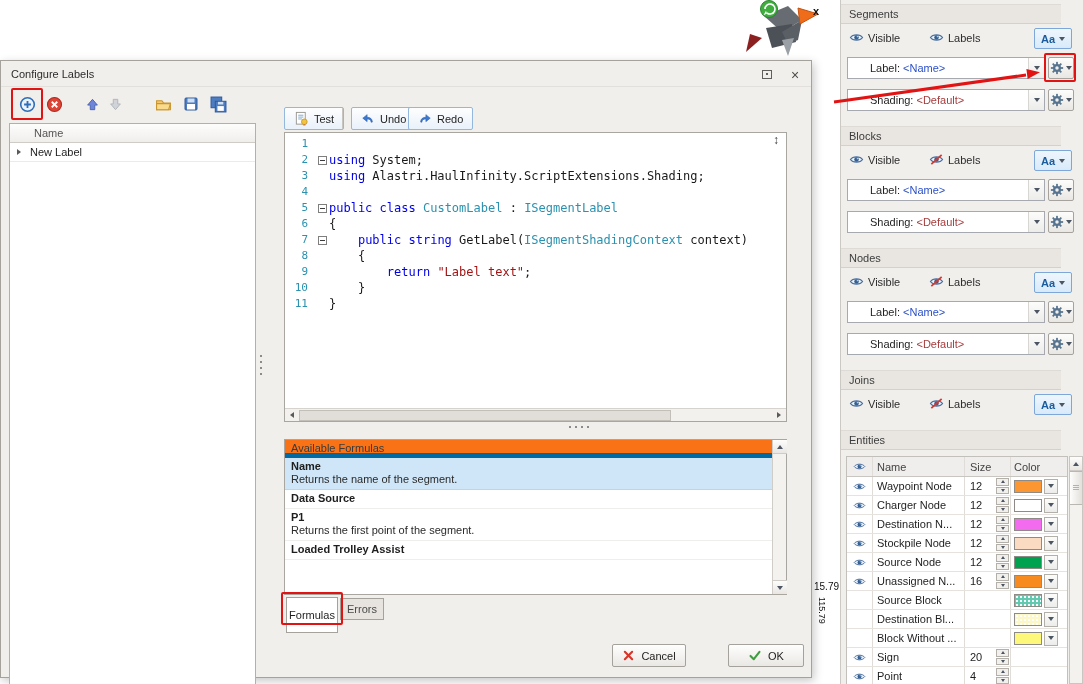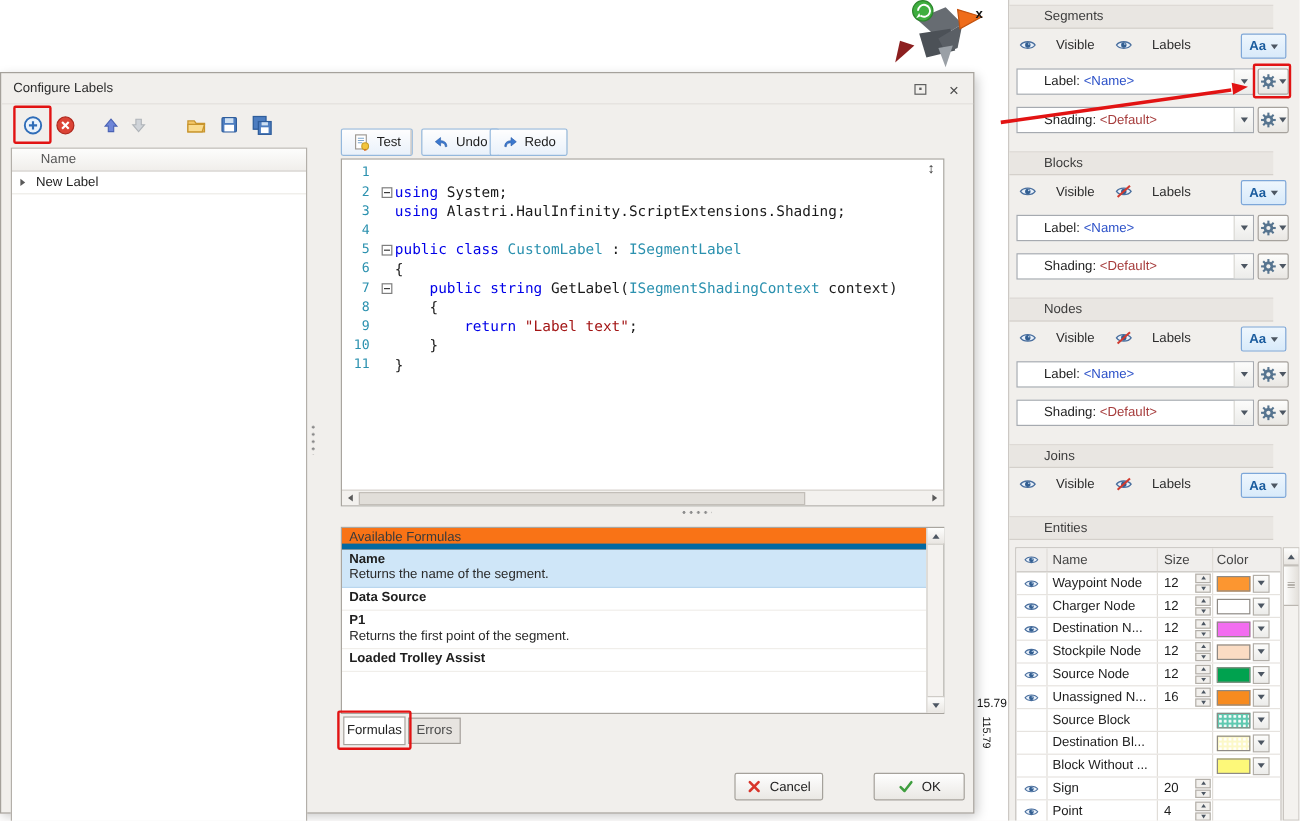--- a/index.html
+++ b/index.html
@@ -44,28 +44,28 @@
 .f-item{padding:2px 6px 3px;border-bottom:1px solid #f0eeea}
 .f-item.sel{background:#cfe6f8;border-bottom-color:#b9d6ee}
 .f-name{font-weight:bold;line-height:13px}
 .f-desc{color:#2a2a2a;line-height:13px}
 .f-sb{position:absolute;right:0;top:0;bottom:0;width:14px;border-left:1px solid #d0ccc7;background:#f4f2ef}
 .sb-btn{width:14px;height:14px;background:linear-gradient(#fdfdfc,#e9e6e2);border-bottom:1px solid #cfccc7;display:flex;align-items:center;justify-content:center}
 .sb-btn.bottom{position:absolute;bottom:0;border-top:1px solid #cfccc7;border-bottom:0}
 .sb-thumb{width:14px;height:18px;background:linear-gradient(90deg,#fdfdfc,#e3e0db);border-top:1px solid #bab6b0;border-bottom:1px solid #bab6b0;position:relative}
 .sb-thumb::after{content:"";position:absolute;left:3px;right:3px;top:50%;height:5px;margin-top:-3px;background:repeating-linear-gradient(#b5b1ab 0 1px,transparent 1px 2px)}
 .tab{position:absolute;display:flex;align-items:center;justify-content:center;border:1px solid #a5a19b;font-size:11px}
-#tab-formulas{left:285px;top:536px;width:52px;height:24px;background:#fff;z-index:2}
+#tab-formulas{left:285px;top:536px;width:52px;height:36px;background:#fff;z-index:2}
 #tab-errors{left:339px;top:537px;width:44px;height:22px;background:#e7e4e0;color:#4a4a4a}
 .dlg-btn{position:absolute;top:583px;height:23px;display:inline-flex;align-items:center;justify-content:center;gap:6px;background:linear-gradient(#fefefe,#eae8e4);border:1px solid #a5a19b;border-radius:2px;color:#1e1e1e;font-family:inherit;font-size:11px}
 
 #right-panel{position:absolute;left:840px;top:0;width:243px;height:684px;background:#f1efec;border-left:1px solid #ccc8c4;overflow:hidden;z-index:4}
-.sec-h{position:absolute;left:0;width:220px;height:20px;background:#e9e6e2;border-top:1px solid #dedad6;border-bottom:1px solid #d4d0cb;line-height:18px;padding-left:29px;color:#3c3c3c}
+.sec-h{position:absolute;left:0;width:220px;height:20px;background:#e9e6e2;border-top:1px solid #dedad6;border-bottom:1px solid #d4d0cb;line-height:18px;padding-left:8px;color:#3c3c3c}
 .vl-row{position:absolute;left:6px;height:22px;width:233px}
-.vl-item{position:absolute;top:2px;display:inline-flex;align-items:center;gap:16px;color:#2c2c2c}
+.vl-item{position:absolute;top:2px;display:inline-flex;align-items:center;gap:4px;color:#2c2c2c}
 .eye-svg{width:15px;height:15px}
 .aa-btn{position:absolute;left:187px;top:0;width:38px;height:21px;background:linear-gradient(#eef6fd,#d8eafa);border:1px solid #7da7d9;border-radius:2px;display:inline-flex;align-items:center;justify-content:center;gap:4px;color:#1b5c9e;font-family:inherit;font-size:11px}
 .combo{position:absolute;left:6px;width:198px;height:22px;background:#fff;border:1px solid #a6aab0;display:flex;align-items:center}
 .combo-text{flex:1;padding-left:22px;white-space:pre;line-height:20px;overflow:hidden}
 .v-name{color:#2b50c8}
 .v-def{color:#a63c3c}
 .combo-arr{width:16px;height:20px;display:flex;align-items:center;justify-content:center;border-left:1px solid #d8d6d2;background:linear-gradient(#fcfcfb,#ececea)}
 .gear-btn{position:absolute;left:207px;width:26px;height:22px;border:1px solid #a6a29d;background:linear-gradient(#fdfdfc,#e9e7e3);border-radius:2px;display:inline-flex;align-items:center;justify-content:center;gap:2px}
 .gear-svg{width:14px;height:14px}
 .e-grid{position:absolute;left:5px;top:456px;width:222px;background:#fff;border:1px solid #c3bfba}

